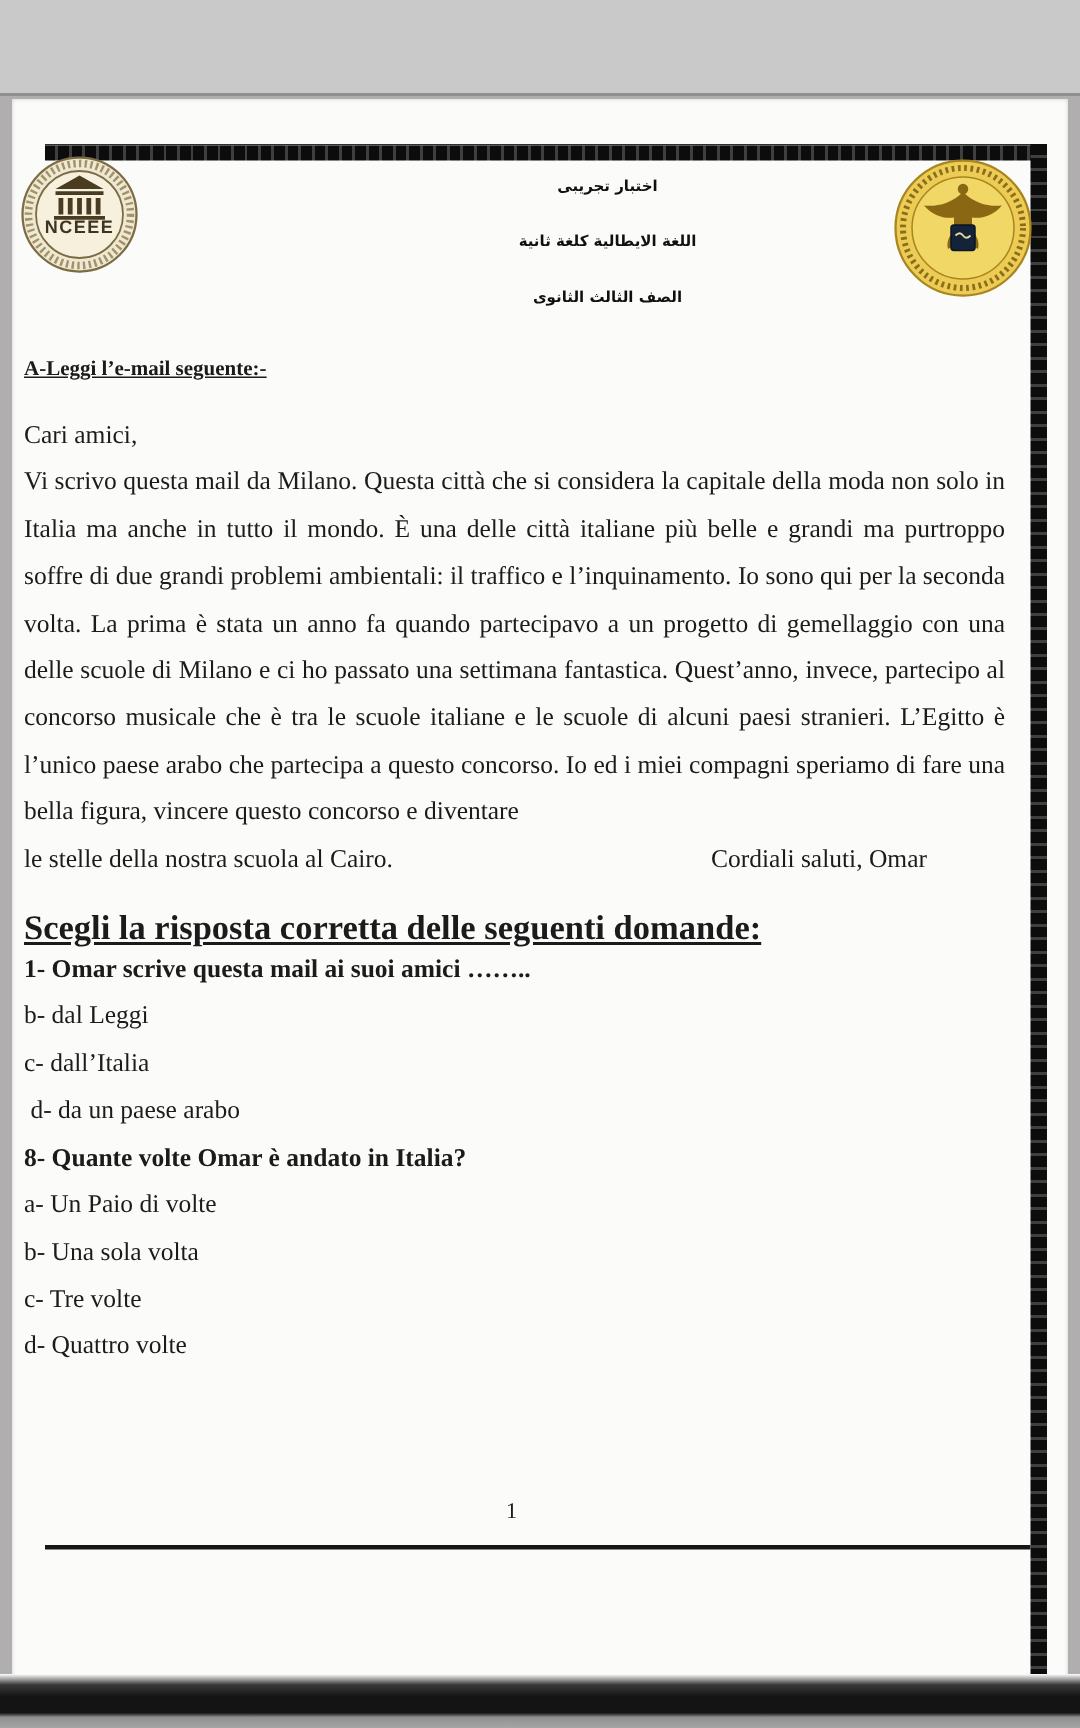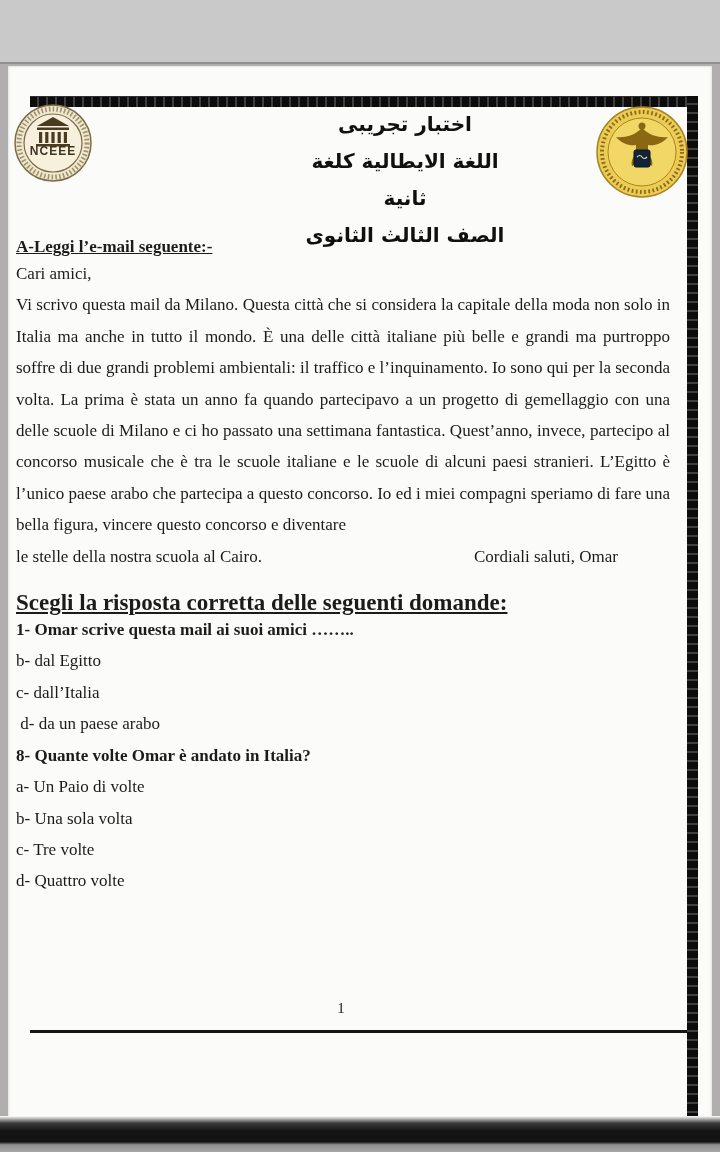--- a/index.html
+++ b/index.html
@@ -24,27 +24,27 @@
                 background:linear-gradient(180deg,#ffffff 0%,#3a3a3a 20%,#141414 42%,#141414 72%,#8f8f8f 80%,#a6a6a6 100%); }
 
   .seal-left { position:absolute; left:14px; top:104px; width:78px; height:78px; }
   .seal-label { position:absolute; left:0; bottom:24px; width:100%; text-align:center;
                 font-family:"Liberation Sans", sans-serif; font-size:12px; font-weight:bold;
                 letter-spacing:1px; color:#3d3520; }
   .seal-right { position:absolute; left:596px; top:106px; width:92px; height:92px; }
 
   .arabic-title { position:absolute; left:290px; top:106px; width:230px; text-align:center;
                   direction:rtl; font-family:"DejaVu Sans", sans-serif; font-weight:bold;
-                  font-size:20px; color:#101010; }
+                  font-size:10px; color:#101010; }
   .arabic-title .line { line-height:37px; }
 
   .content { position:absolute; left:16px; top:236px; width:654px;
              font-size:17px; color:#1b1b1b; }
-  .sec-title { font-size:17px; font-weight:bold; text-decoration:underline;
-               line-height:22px; }
+  .sec-title { font-size:14px; font-weight:bold; text-decoration:underline;
+               line-height:22px; margin-bottom:16px; }
   .greeting { line-height:31.4px; }
   .email-body { line-height:31.4px; text-align:justify; }
   .email-last { display:flex; justify-content:space-between; padding-right:52px; line-height:31.4px; }
   .sec-title2 { font-size:23px; font-weight:bold; text-decoration:underline;
                 line-height:22px; margin-top:20px; }
   .q-text { font-weight:bold; line-height:31.4px; }
   .q-option { line-height:31.4px; white-space:pre; }
 
   .page-num { position:absolute; left:16px; top:1000px; width:650px; text-align:center;
               font-size:15px; color:#1b1b1b; }
@@ -111,21 +111,21 @@
 
     <div class="email-last">
       <span>le stelle della nostra scuola al Cairo.</span>
       <span>Cordiali saluti, Omar</span>
     </div>
 
     <div class="sec-title2">Scegli la risposta corretta delle seguenti domande:</div>
 
     <div class="question">
       <div class="q-text">1- Omar scrive questa mail ai suoi amici ……..</div>
-      <div class="q-option">b- dal Egitto</div>
+      <div class="q-option">b- dal Leggi</div>
       <div class="q-option">c- dall’Italia</div>
       <div class="q-option"> d- da un paese arabo</div>
     </div>
 
     <div class="question">
       <div class="q-text">8- Quante volte Omar è andato in Italia?</div>
       <div class="q-option">a- Un Paio di volte</div>
       <div class="q-option">b- Una sola volta</div>
       <div class="q-option">c- Tre volte</div>
       <div class="q-option">d- Quattro volte</div>

